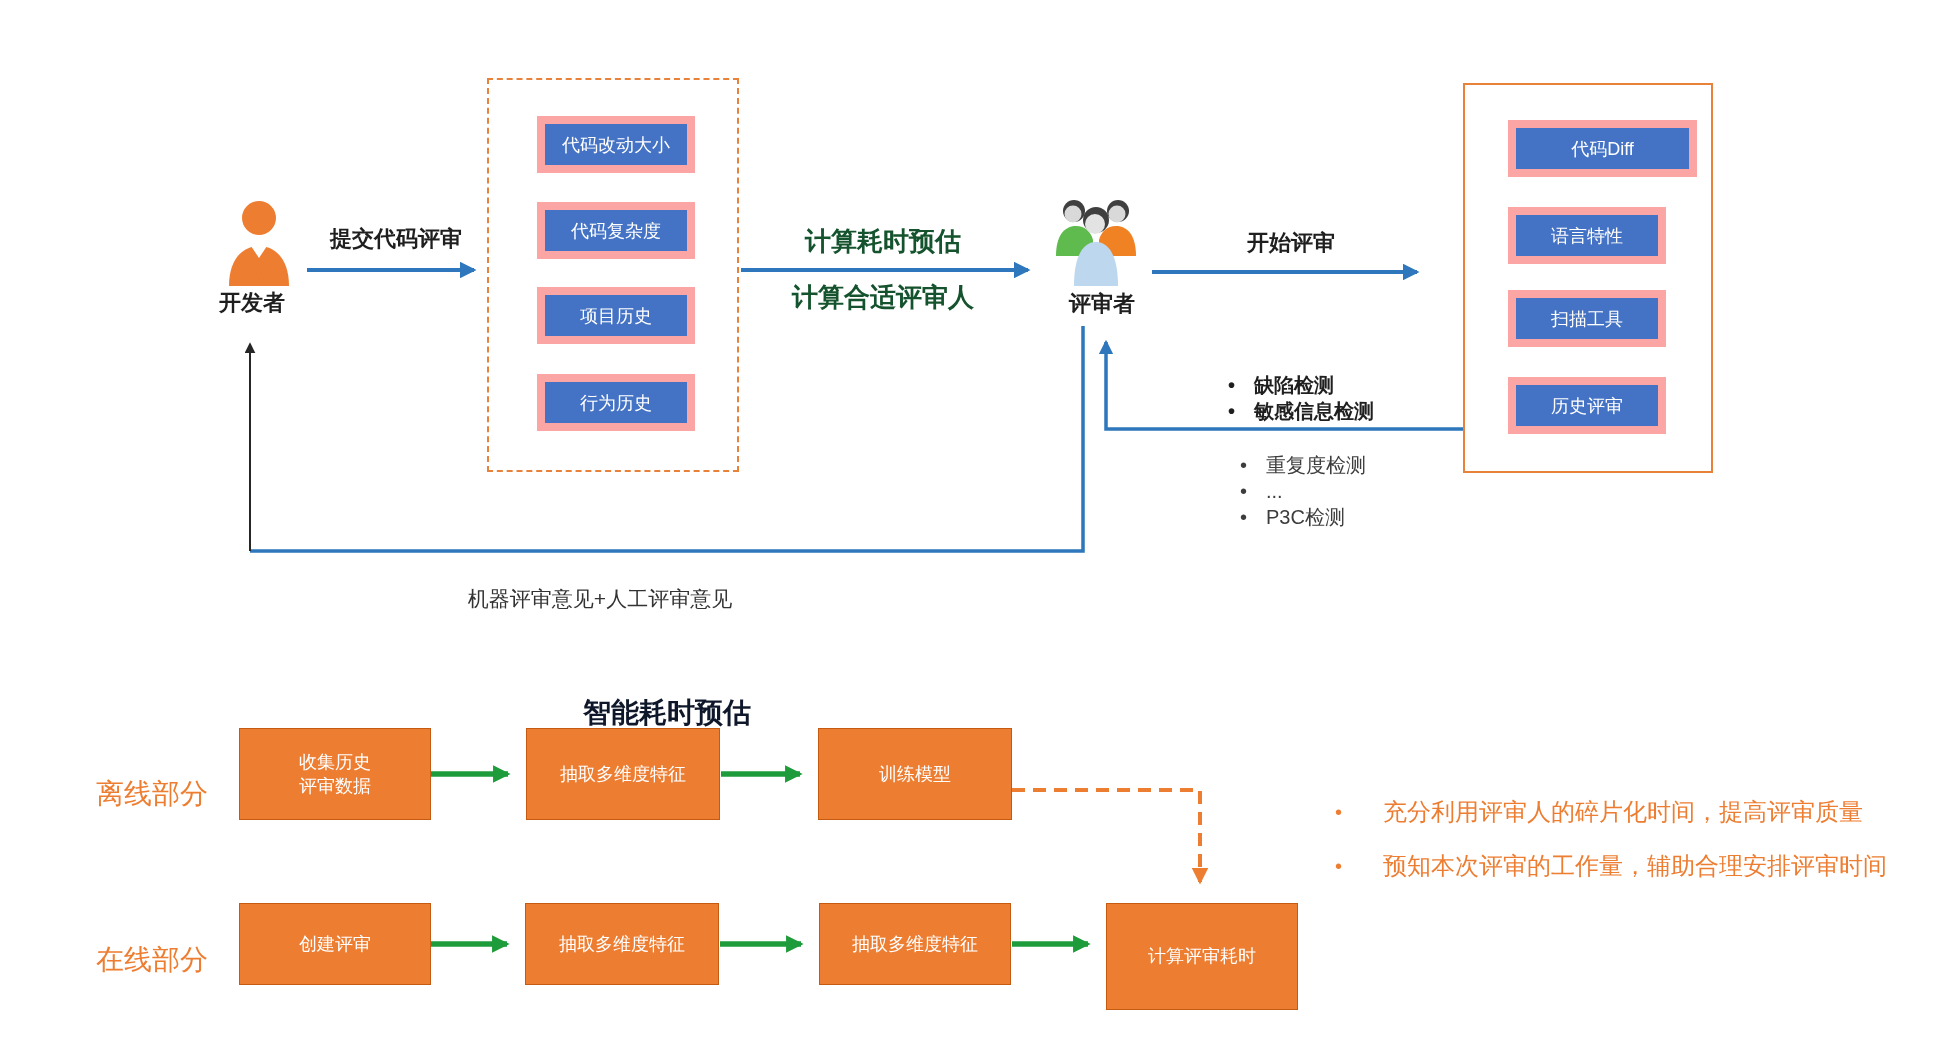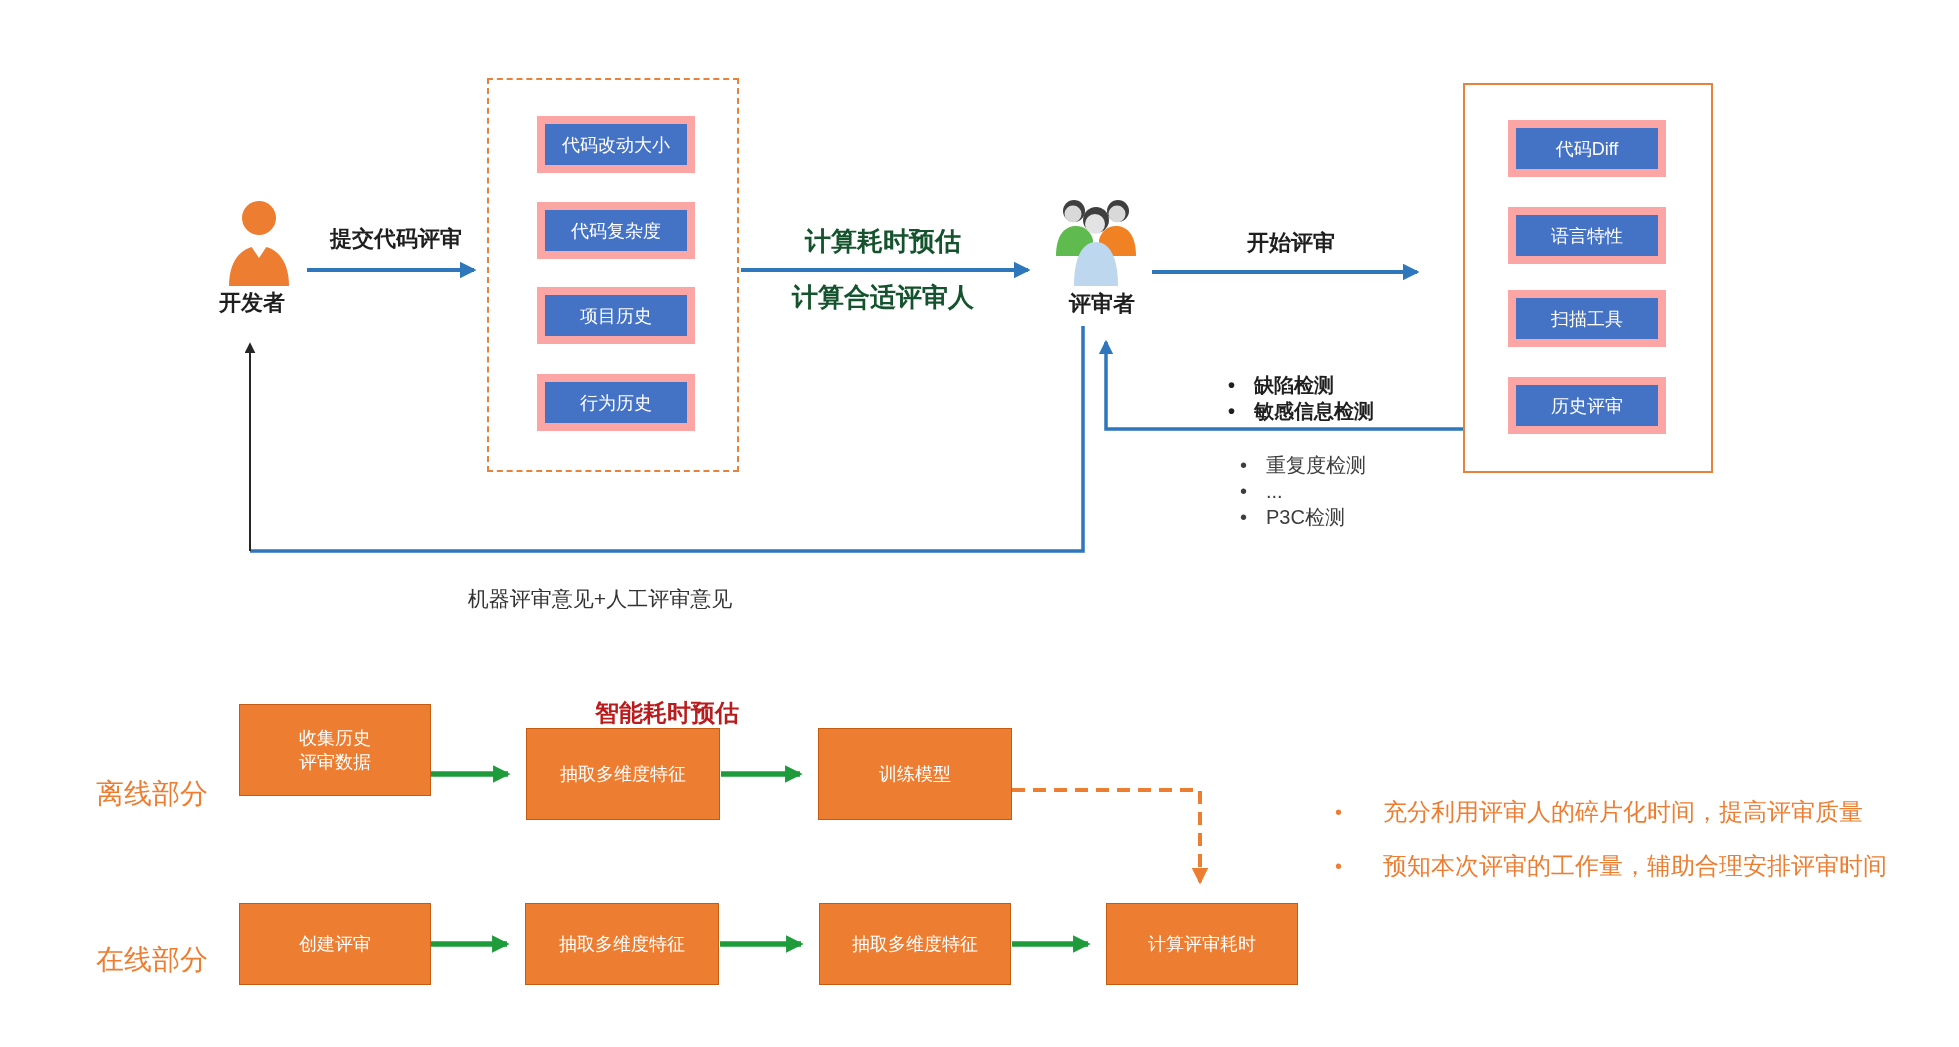--- a/index.html
+++ b/index.html
@@ -32,21 +32,21 @@
   .bullets{display:flex;flex-direction:column;}
   .bullet-row{display:flex;align-items:center;}
   .bullet-dot{width:26px;flex:0 0 26px;text-align:left;}
   .checks-primary .bullet-row{height:26px;font-size:20px;font-weight:bold;color:#1f1f1f;}
   .checks-secondary .bullet-row{height:26px;font-size:20px;font-weight:normal;color:#3d3d3d;}
 
   .benefits .bullet-row{font-size:24px;color:#ED7D31;margin-bottom:22px;align-items:center;}
   .benefits .bullet-dot{width:48px;flex:0 0 48px;font-size:20px;}
 
   .caption{font-size:21px;color:#333333;}
-  .section-title{font-size:24px;font-weight:bold;color:#b91c1c;}
+  .section-title{font-size:28px;font-weight:bold;color:#0f172a;}
   .row-label{font-size:28px;color:#ED7D31;}
 </style>
 </head>
 <body>
 
 <div id="canvas">
 
   <svg class="overlay" width="1959" height="1047" viewBox="0 0 1959 1047">
     <defs>
       <marker id="m-blue" viewBox="0 0 10 10" refX="8.5" refY="5" markerWidth="4.2" markerHeight="4.2" orient="auto">
@@ -114,21 +114,21 @@
 
       <circle cx="44" cy="26" r="13" fill="#3f3f3f"></circle>
       <circle cx="43" cy="30" r="10" fill="#e3e3e3"></circle>
       <path d="M22,92 C22,62 31,48 44,48 C57,48 66,62 66,92 Z" fill="#BDD7EE"></path>
     </svg>
     <div class="abs center label-black" style="left:1102px;top:304px;">评审者</div>
 
     <div class="abs center label-black" style="left:1291px;top:243px;">开始评审</div>
 
     <div class="abs panel-solid" style="left:1463px;top:83px;width:250px;height:390px;box-sizing:border-box;"></div>
-    <div class="abs bluebox" style="left:1508px;top:120px;width:158px;height:57px;">代码Diff</div>
+    <div class="abs bluebox" style="left:1508px;top:120px;width:189px;height:57px;">代码Diff</div>
     <div class="abs bluebox" style="left:1508px;top:207px;width:158px;height:57px;">语言特性</div>
     <div class="abs bluebox" style="left:1508px;top:290px;width:158px;height:57px;">扫描工具</div>
     <div class="abs bluebox" style="left:1508px;top:377px;width:158px;height:57px;">历史评审</div>
 
     <div class="abs bullets checks-primary" style="left:1228px;top:372px;">
       <div class="bullet-row">
         <span class="bullet-dot">•</span>
         <span>缺陷检测</span>
       </div>
       <div class="bullet-row">
@@ -151,31 +151,31 @@
         <span>P3C检测</span>
       </div>
     </div>
 
     <div class="abs center caption" style="left:600px;top:599px;">机器评审意见+人工评审意见</div>
 
     <div class="abs center section-title" style="left:667px;top:713px;">智能耗时预估</div>
 
     <div class="abs center row-label" style="left:152px;top:794px;">离线部分</div>
 
-    <div class="abs orangebox" style="left:239px;top:704px;width:192px;height:92px;">收集历史
+    <div class="abs orangebox" style="left:239px;top:728px;width:192px;height:92px;">收集历史
 评审数据</div>
     <div class="abs orangebox" style="left:526px;top:728px;width:194px;height:92px;">抽取多维度特征</div>
     <div class="abs orangebox" style="left:818px;top:728px;width:194px;height:92px;">训练模型</div>
 
     <div class="abs center row-label" style="left:152px;top:960px;">在线部分</div>
 
     <div class="abs orangebox" style="left:239px;top:903px;width:192px;height:82px;">创建评审</div>
     <div class="abs orangebox" style="left:525px;top:903px;width:194px;height:82px;">抽取多维度特征</div>
     <div class="abs orangebox" style="left:819px;top:903px;width:192px;height:82px;">抽取多维度特征</div>
-    <div class="abs orangebox" style="left:1106px;top:903px;width:192px;height:82px;">计算评审耗时</div>
+    <div class="abs orangebox" style="left:1106px;top:903px;width:192px;height:107px;">计算评审耗时</div>
 
     <div class="abs bullets benefits" style="left:1335px;top:796px;">
       <div class="bullet-row">
         <span class="bullet-dot">•</span>
         <span>充分利用评审人的碎片化时间，提高评审质量</span>
       </div>
       <div class="bullet-row">
         <span class="bullet-dot">•</span>
         <span>预知本次评审的工作量，辅助合理安排评审时间</span>
       </div>

